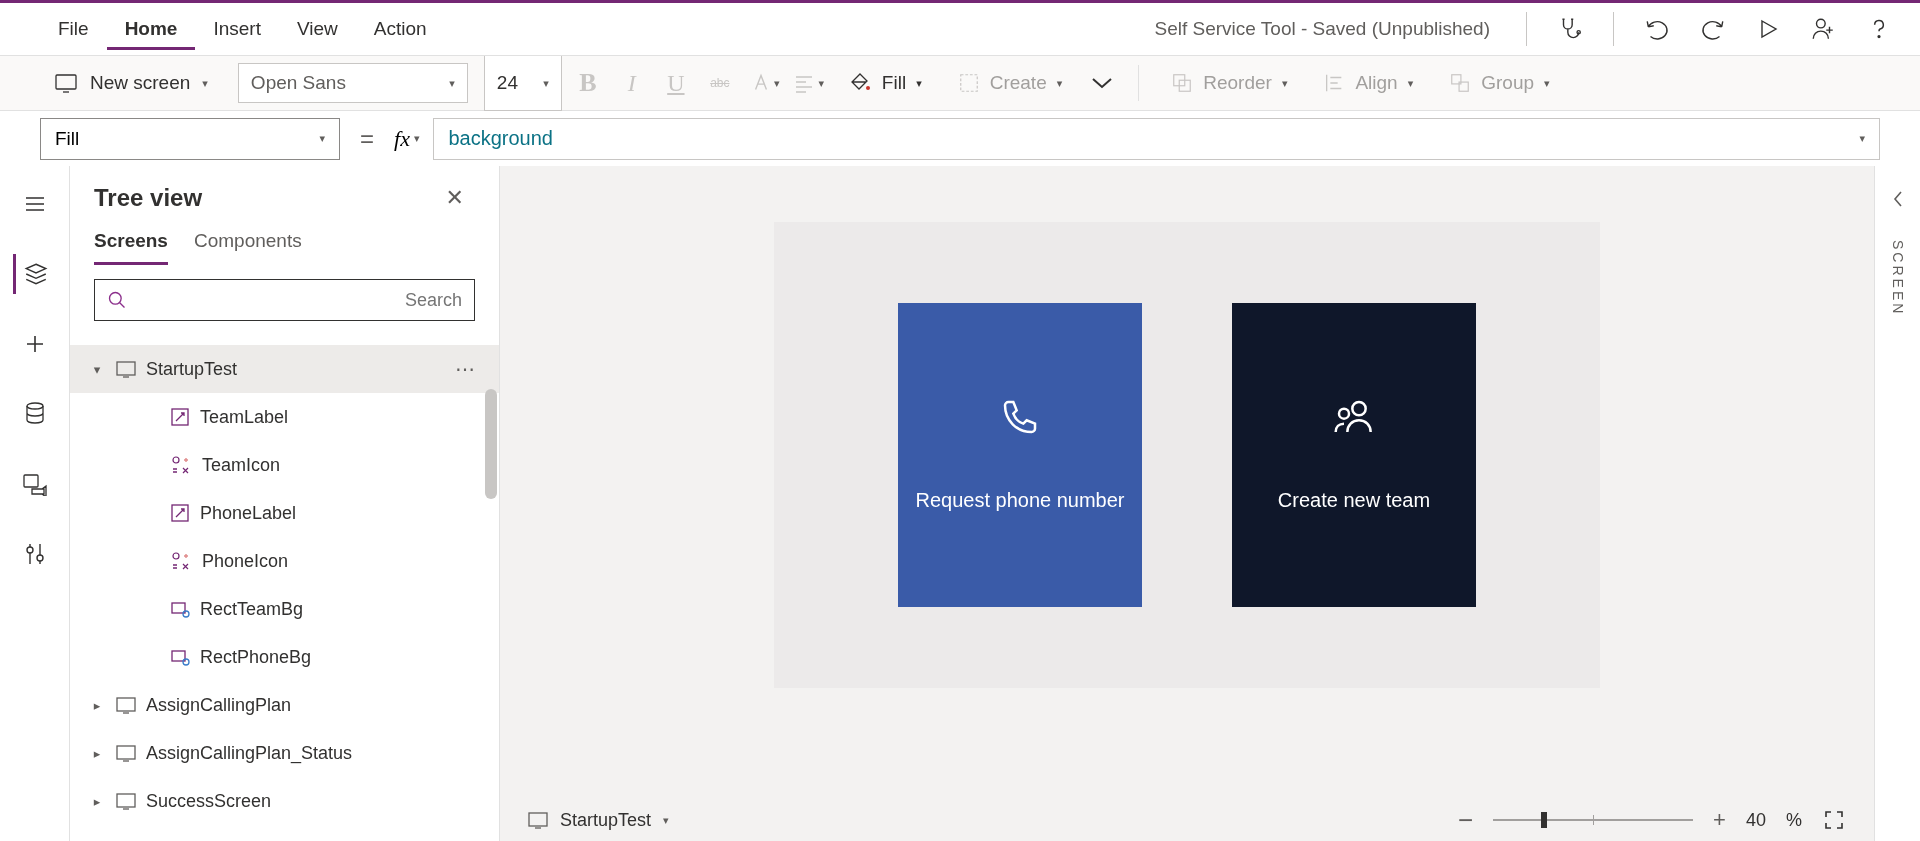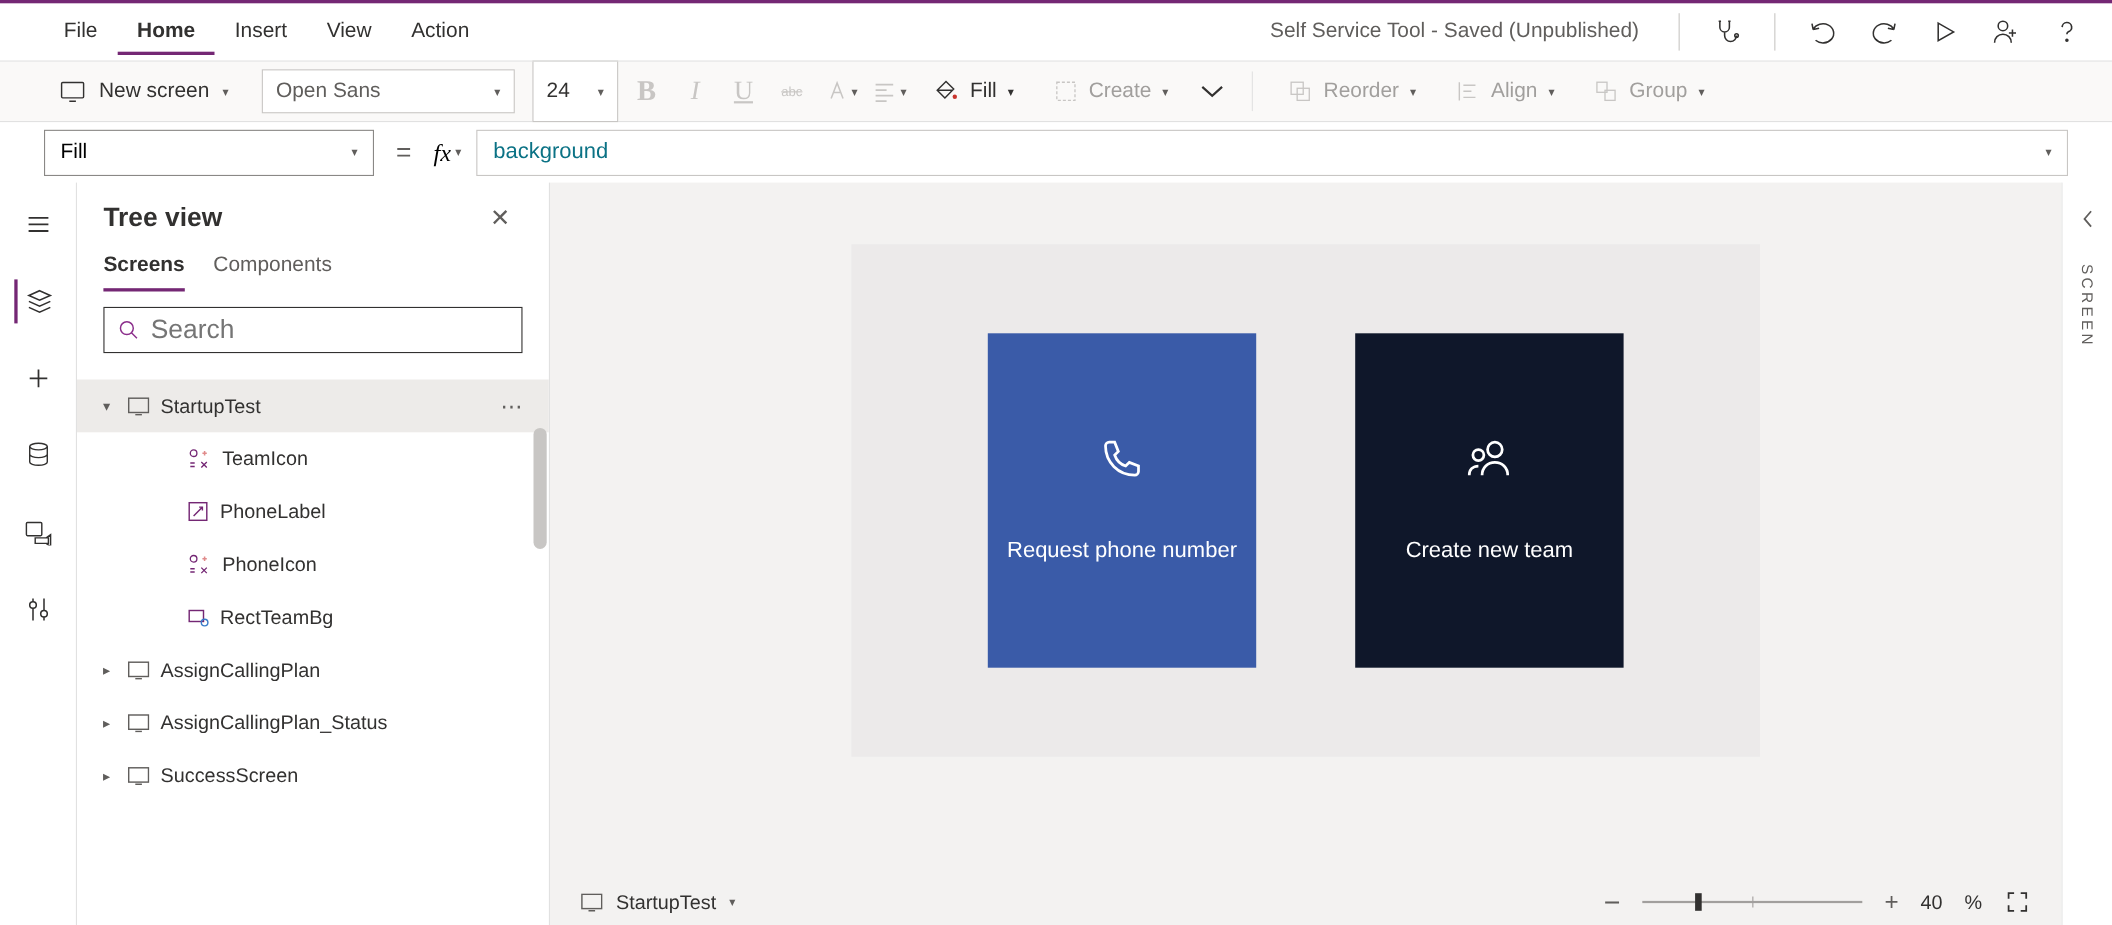--- a/index.html
+++ b/index.html
@@ -26,21 +26,21 @@
 .leftrail { width:70px; border-right:1px solid #e1e1e1; display:flex; flex-direction:column; align-items:center; padding-top:18px; gap:30px; }
 .leftrail .ri { width:40px; height:40px; display:flex; align-items:center; justify-content:center; cursor:pointer; }
 .leftrail .ri.active { border-left:3px solid #742774; margin-left:-3px; padding-left:3px; }
 .panel { width:430px; border-right:1px solid #e1e1e1; display:flex; flex-direction:column; background:#fff; position:relative; }
 .panel-head { display:flex; align-items:center; justify-content:space-between; padding:18px 35px 8px 24px; }
 .panel-head h2 { font-size:24px; font-weight:600; color:#323130; }
 .tabs { display:flex; gap:26px; padding:10px 24px 0 24px; }
 .tabs .t { font-size:19px; color:#605e5c; padding-bottom:10px; cursor:pointer; }
 .tabs .t.active { font-weight:600; color:#323130; border-bottom:3px solid #742774; }
 .search { margin:14px 24px; height:42px; border:1px solid #323130; display:flex; align-items:center; padding:0 12px; gap:10px; }
-.search input { border:none; outline:none; font-size:24px; flex:1; color:#737373; }
+.search input { border:none; outline:none; font-size:18px; flex:1; color:#737373;text-align:right; }
 .tree { flex:1; overflow:hidden; position:relative; }
 .tree-item { display:flex; align-items:center; height:48px; padding-left:18px; gap:10px; font-size:18px; color:#323130; cursor:pointer; }
 .tree-item.selected { background:#edebe9; }
 .tree-item .chev { width:18px; display:flex; justify-content:center; font-size:13px; color:#605e5c; }
 .tree-item.child2 { padding-left:100px; }
 .tree-item .more { margin-left:auto; margin-right:22px; font-size:20px; color:#605e5c; letter-spacing:2px; }
 .scrollbar-track { position:absolute; right:0; top:54px; width:14px; height:400px; }
 .scrollbar-thumb { width:12px; height:110px; background:#c8c6c4; border-radius:6px; }
 .canvas-area { flex:1; background:#f3f2f1; position:relative; display:flex; flex-direction:column; }
 .canvas-viewport { flex:1; display:flex; align-items:flex-start; justify-content:center; padding-top:56px; }
@@ -263,20 +263,27 @@
       <div class="tree-item selected">
         <span class="chev">▾</span>
         <svg width="20" height="17" viewBox="0 0 20 17" fill="none" stroke="#605e5c" stroke-width="1.3">
             <rect x="1" y="1" width="18" height="13"></rect>
             <path d="M7 16h6"></path>
           </svg>
         <span>StartupTest</span>
         <span class="more">⋯</span>
       </div>
       <div class="tree-item child2">
+        <svg width="20" height="20" viewBox="0 0 20 20" fill="none" stroke="#742774" stroke-width="1.3">
+            <rect x="2" y="2" width="16" height="16"></rect>
+            <path d="M6 14l8-8M11 6h3v3"></path>
+          </svg>
+        <span>TeamLabel</span>
+      </div>
+      <div class="tree-item child2">
         <svg width="22" height="20" viewBox="0 0 22 20" fill="none">
             <circle cx="6" cy="5" r="3" stroke="#742774" stroke-width="1.2"></circle>
             <path d="M14 5l4 0M16 3v4" stroke="#e08b8b" stroke-width="1.4"></path>
             <path d="M3 14h4M3 17h4" stroke="#742774" stroke-width="1.4"></path>
             <path d="M13 13l5 5M18 13l-5 5" stroke="#742774" stroke-width="1.2"></path>
           </svg>
         <span>TeamIcon</span>
       </div>
       <div class="tree-item child2">
         <svg width="20" height="20" viewBox="0 0 20 20" fill="none" stroke="#742774" stroke-width="1.3">
@@ -293,20 +300,27 @@
             <path d="M13 13l5 5M18 13l-5 5" stroke="#742774" stroke-width="1.2"></path>
           </svg>
         <span>PhoneIcon</span>
       </div>
       <div class="tree-item child2">
         <svg width="20" height="20" viewBox="0 0 20 20" fill="none">
             <rect x="2" y="4" width="13" height="10" stroke="#742774" stroke-width="1.3"></rect>
             <circle cx="16" cy="15" r="3" stroke="#3a7cc9" stroke-width="1.3"></circle>
           </svg>
         <span>RectTeamBg</span>
+      </div>
+      <div class="tree-item child2">
+        <svg width="20" height="20" viewBox="0 0 20 20" fill="none">
+            <rect x="2" y="4" width="13" height="10" stroke="#742774" stroke-width="1.3"></rect>
+            <circle cx="16" cy="15" r="3" stroke="#3a7cc9" stroke-width="1.3"></circle>
+          </svg>
+        <span>RectPhoneBg</span>
       </div>
       <div class="tree-item">
         <span class="chev">▸</span>
         <svg width="20" height="17" viewBox="0 0 20 17" fill="none" stroke="#605e5c" stroke-width="1.3">
             <rect x="1" y="1" width="18" height="13"></rect>
             <path d="M7 16h6"></path>
           </svg>
         <span>AssignCallingPlan</span>
       </div>
       <div class="tree-item">

